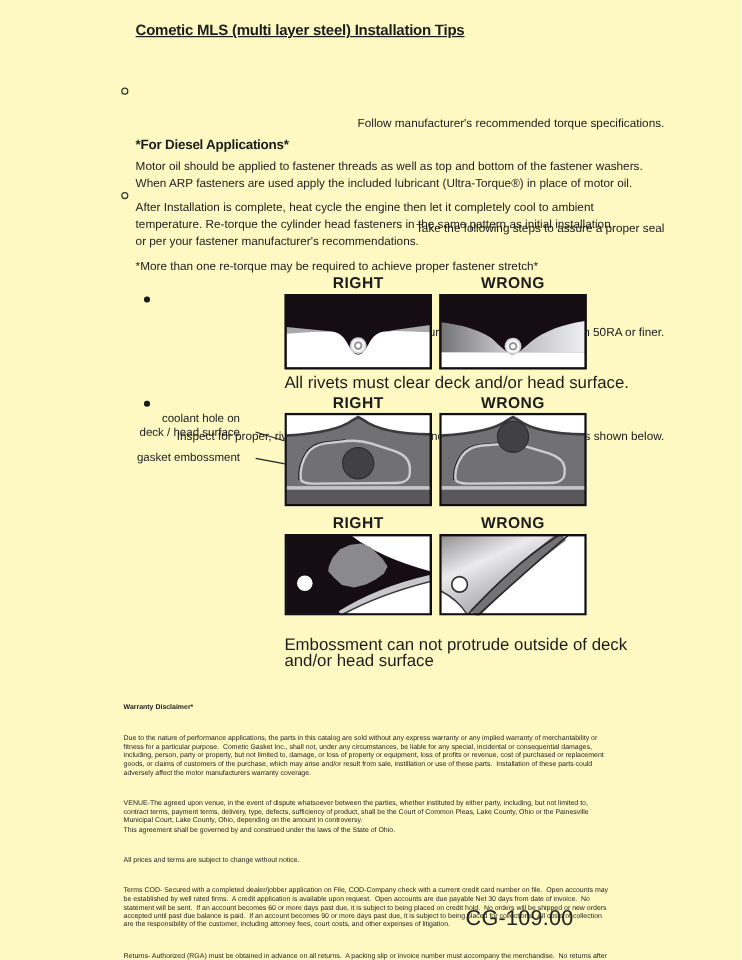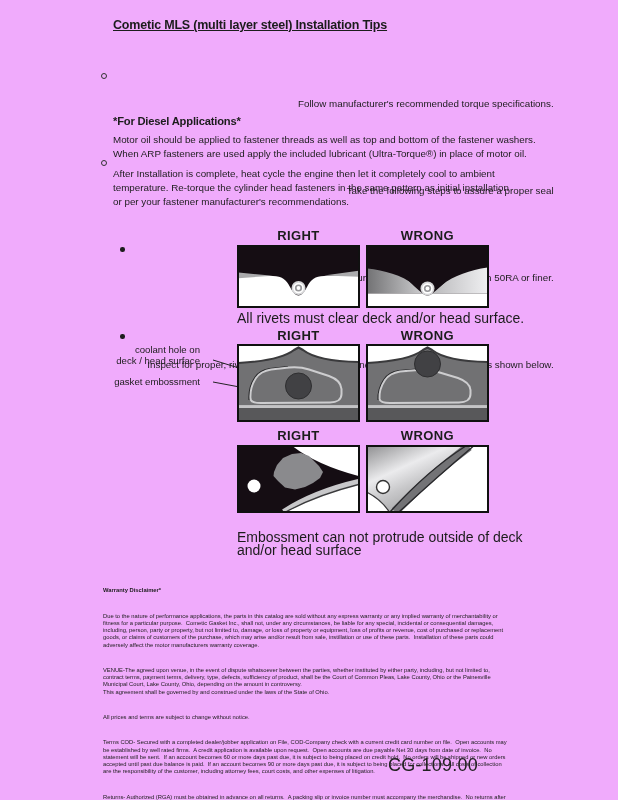--- a/index.html
+++ b/index.html
@@ -1,16 +1,16 @@
 <!DOCTYPE html>
 <html><head>
 <meta charset="utf-8">
 <style>
   html,body{margin:0;padding:0;background:#ffffff;}
-  .page{position:relative;width:618px;height:800px;background:#f0abfc;overflow:hidden;
+  .page{position:relative;width:618px;height:800px;background:#fef9c3;overflow:hidden;
         font-family:"Liberation Sans",sans-serif;color:#1c1c1c;}
 
   .title{position:absolute;left:113px;top:18px;margin:0;font-size:12.5px;font-weight:bold;
          letter-spacing:-0.2px;text-decoration:underline;white-space:pre;}
 
   .bullets{position:absolute;left:101px;top:39px;font-size:9.8px;line-height:14.5px;white-space:pre;}
   .b{position:relative;padding-left:11px;text-align:right;}
   .b .dot{position:absolute;left:0;top:5px;width:4px;height:4px;border-radius:50%;}
   .dot.open{border:1px solid #333;}
   .dot.closed{background:#1c1c1c;width:4.5px;height:4.5px;}
@@ -69,20 +69,21 @@
       <span>Inspect for proper, rivet clearance, coolant hole and embossment alignments as shown below.</span>
     </div>
   </div>
 
   <h2 class="diesel-h">*For Diesel Applications*</h2>
   <p class="dp dp2">After Installation is complete, heat cycle the engine then let it completely cool to ambient
 temperature. Re-torque the cylinder head fasteners in the same pattern as initial installation
 or per your fastener manufacturer's recommendations.</p>
   <p class="dp dp1">Motor oil should be applied to fastener threads as well as top and bottom of the fastener washers.
 When ARP fasteners are used apply the included lubricant (Ultra-Torque®) in place of motor oil.</p>
+  <p class="dp dp3">*More than one re-torque may be required to achieve proper fastener stretch*</p>
 
   <div class="dlabels lab1">
     <span>RIGHT</span>
     <span>WRONG</span>
   </div>
 
   <div class="panel p-l row1">
     <svg width="123" height="63" viewBox="0 0 123 63">
       <rect x="0" y="0" width="123" height="63" fill="#150d13"></rect>
       <path d="M1.5,31 L36,31 C45,31 49,34.5 53,42 C56,47.5 58.5,50.5 61.5,50.5 C64.5,50.5 67,47.5 70,42 C74,34.5 78,31 87,31 L121.5,29 L121.5,61.5 L1.5,61.5 Z" fill="#ffffff"></path>

